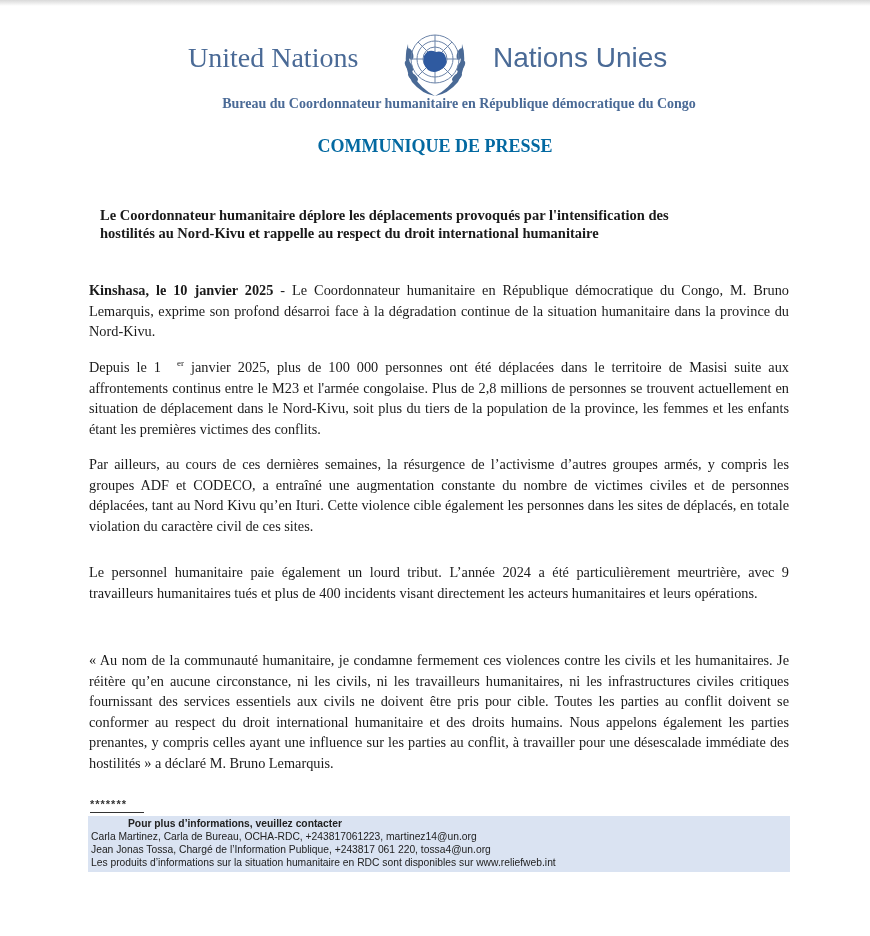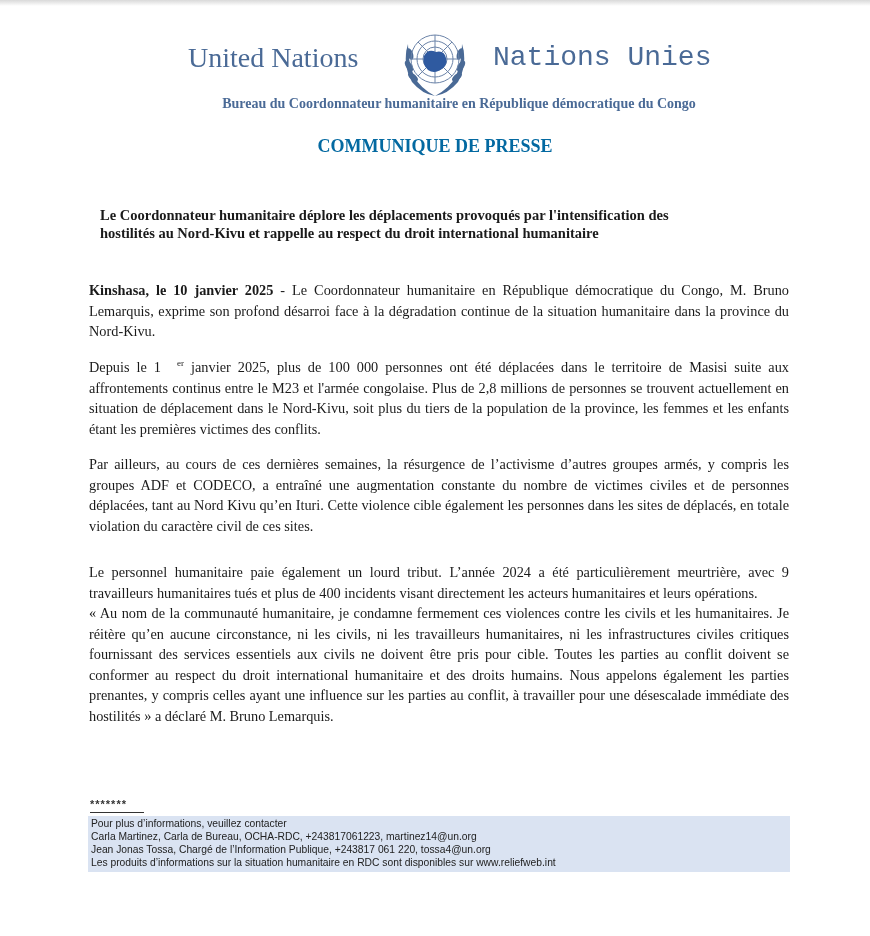--- a/index.html
+++ b/index.html
@@ -13,21 +13,21 @@
   }
   .header-row {
     position: absolute; top: 24px; left: 0; width: 870px; height: 76px;
   }
   .un-en {
     position: absolute; left: 188px; top: 18px; font-size: 28px; color: #4a6a96;
     font-family: "Liberation Serif", serif;
   }
   .un-fr {
     position: absolute; left: 493px; top: 18px; font-size: 28px; color: #4a6a96;
-    font-family: Liberation Mono, monospace;
+    font-family: Liberation Sans, sans-serif;
   }
   .emblem { position: absolute; left: 398px; top: 0; width: 74px; height: 74px; }
   .bureau {
     position: absolute; top: 96px; left: 0; width: 870px; text-align: center;
     font-size: 14px; font-weight: bold; color: #4a6a96; margin-left: 24px;
   }
   .press-title {
     position: absolute; top: 136px; left: 0; width: 870px; text-align: center;
     font-size: 18px; font-weight: bold; color: #0369a1;
   }
@@ -36,35 +36,35 @@
     font-size: 14.5px; font-weight: bold; line-height: 18px;
   }
   .body {
     position: absolute; left: 89px; width: 700px; font-size: 14.3px; line-height: 20.5px;
     text-align: justify;
   }
   .p1 { top: 280px; }
   .p2 { top: 357px; }
   .p3 { top: 454px; }
   .p4 { top: 562px; }
-  .p5 { top: 603px; }
+  .p5 { top: 650px; }
   .body sup { font-size: 9px; line-height: 0; margin-left: 16px; }
   .stars {
     position: absolute; left: 90px; top: 798px; font-size: 11px; font-family: "Liberation Sans", sans-serif;
     letter-spacing: 1px; font-weight: bold; color: #333;
   }
   .stars-line {
     position: absolute; left: 90px; top: 812px; width: 54px; height: 1px; background: #333;
   }
   .contact-box {
     position: absolute; left: 88px; top: 816px; width: 702px; height: 56px;
     background: #dae3f2; font-family: "Liberation Sans", sans-serif; font-size: 10.3px;
     line-height: 13px; color: #222; padding: 1px 3px; box-sizing: border-box;
   }
-  .contact-box .c-title { font-weight: normal; }
+  .contact-box .c-title { font-weight: bold; margin-left: 37px; }
 </style>
 </head>
 <body>
 
 <div class="top-shade"></div>
 
 <div class="header-row">
   <span class="un-en">United Nations</span>
   <svg class="emblem" viewBox="0 0 74 74">
     <g fill="#4a6a96">

